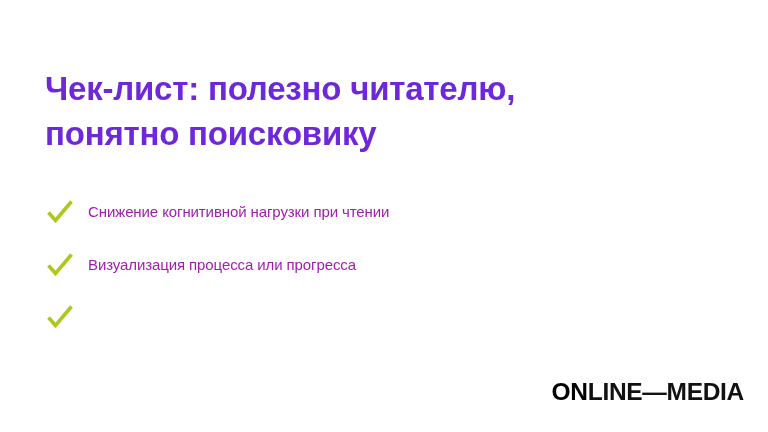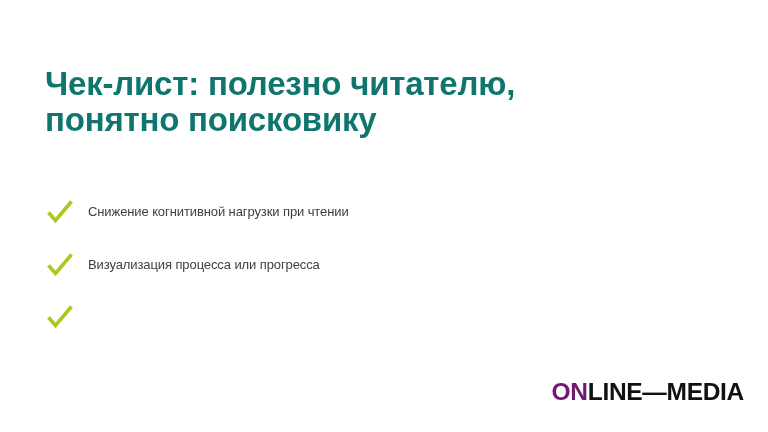--- a/index.html
+++ b/index.html
@@ -23,24 +23,24 @@
     background: #ffffff;
   }
 
   
   .slide-title {
     position: absolute;
     left: 45px;
     top: 44px;
     width: 660px;
     font-size: 33px;
-    line-height: 36px;
+    line-height: 45px;
     font-weight: 600;
     letter-spacing: -0.2px;
-    color: #0f766e;
+    color: #6d28d9;
     white-space: pre-line;
   }
 
   
   .checklist {
     position: absolute;
     left: 45px;
     top: 186px;
     width: 690px;
     list-style: none;
@@ -58,42 +58,42 @@
     height: 30px;
     margin-right: 13px;
     display: block;
   }
   .check-icon svg {
     display: block;
     width: 30px;
     height: 30px;
   }
   .check-label {
-    font-size: 13px;
+    font-size: 15px;
     line-height: 26px;
     font-weight: 400;
-    color: #404040;
+    color: #a21caf;
     letter-spacing: -0.1px;
     white-space: nowrap;
   }
 
   
   .logo {
     position: absolute;
     right: 24px;
     bottom: 27px;
     font-size: 24.5px;
     line-height: 26px;
     font-weight: 700;
     letter-spacing: -0.3px;
     white-space: nowrap;
     display: flex;
     align-items: baseline;
   }
-  .logo-accent { color: #701a75; }
+  .logo-accent { color: #000000; }
   .logo-rest   { color: #111111; text-align: center; }
 </style>
 </head>
 <body>
 
 <div class="slide">
 
   <h1 class="slide-title">Чек-лист: полезно читателю,
 понятно поисковику</h1>
 

